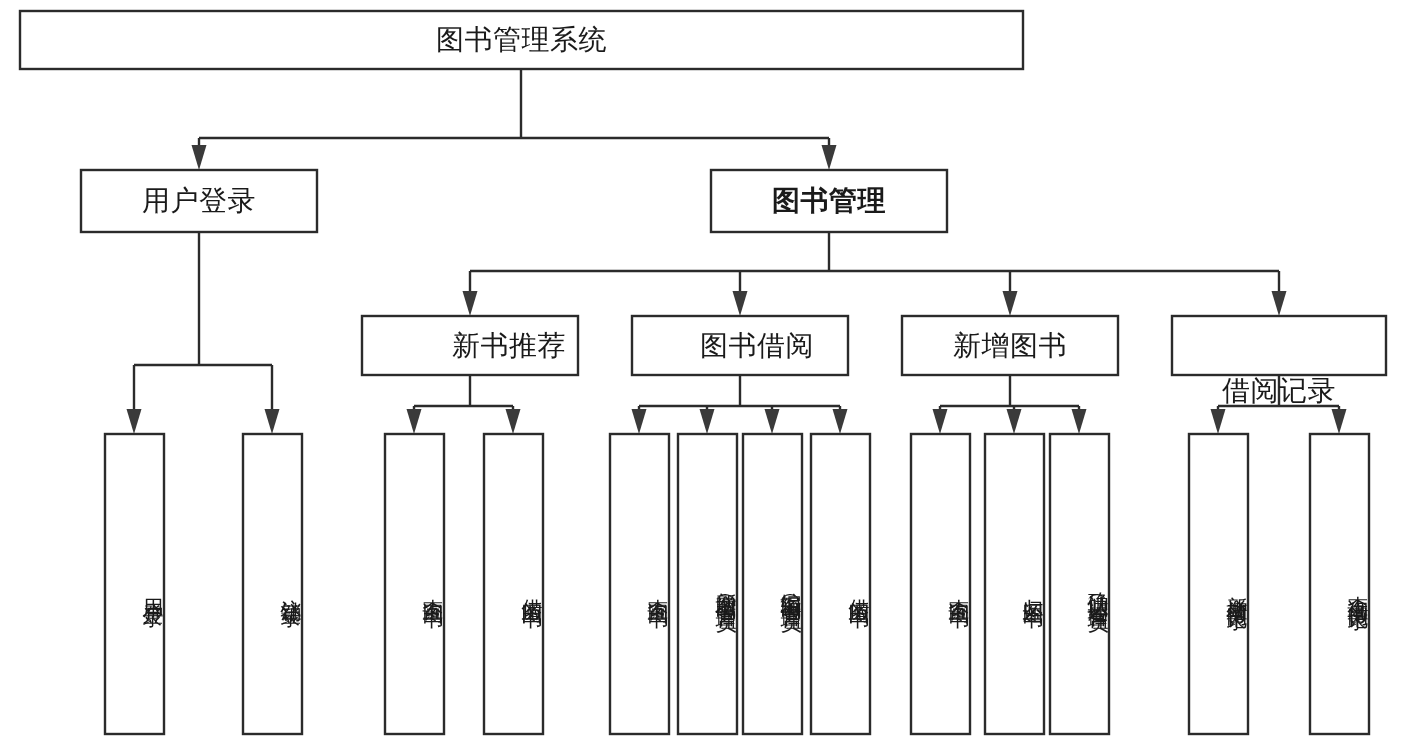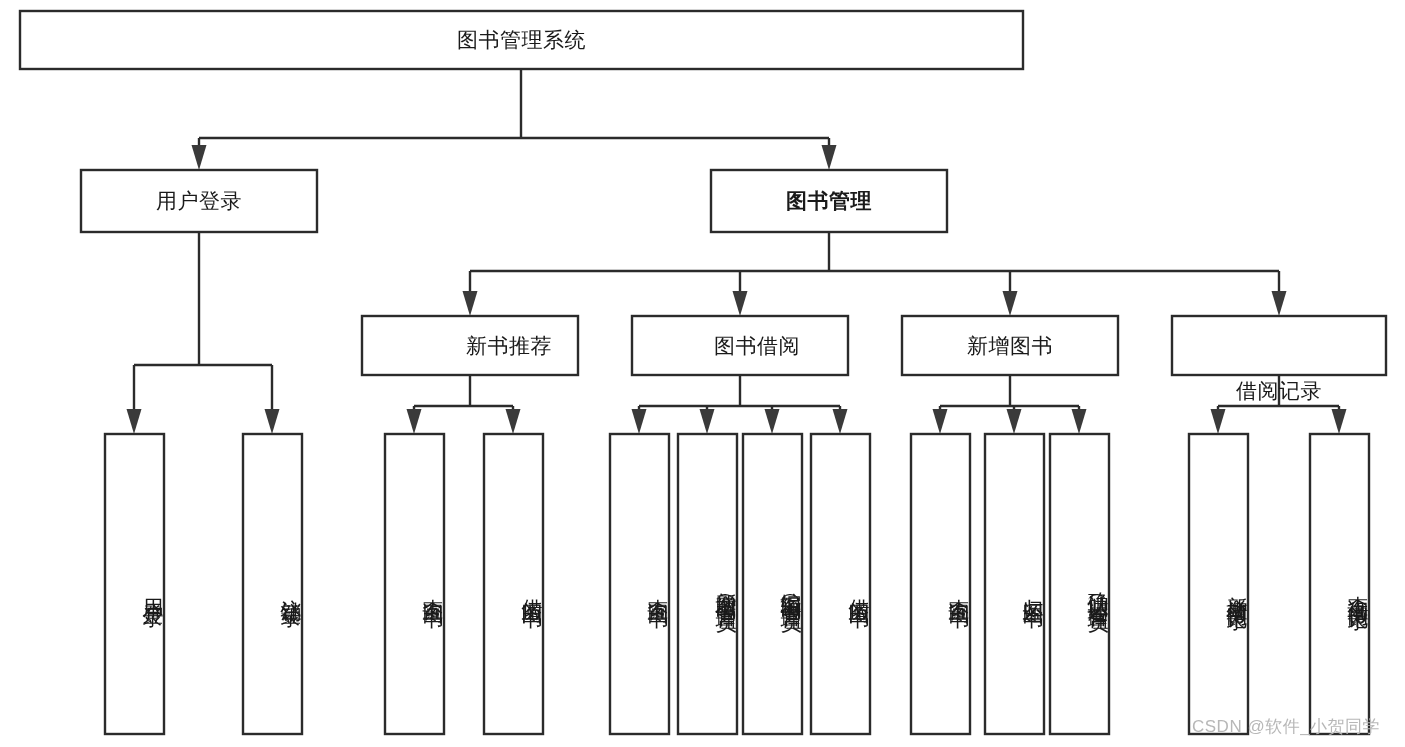--- a/index.html
+++ b/index.html
@@ -41,21 +41,21 @@
   .arrow-head {
     fill: #3a3a3a;
     stroke: none;
   }
   .node-label-h {
     position: absolute;
     display: flex;
     align-items: center;
     justify-content: center;
     color: #1a1a1a;
-    font-size: 21px;
+    font-size: 28px;
     letter-spacing: 0.5px;
     white-space: nowrap;
     pointer-events: none;
   }
   .node-label-v {
     position: absolute;
     display: flex;
     align-items: flex-start;
     justify-content: center;
     color: #1a1a1a;
@@ -171,14 +171,13 @@
       <div class="node-label-v" style="left: 610px; top: 448px; width: 59px; height: 280px;">查询图书</div>
       <div class="node-label-v" style="left: 678px; top: 448px; width: 59px; height: 280px;">新增图书（管理员）</div>
       <div class="node-label-v" style="left: 743px; top: 448px; width: 59px; height: 280px;">编辑图书（管理员）</div>
       <div class="node-label-v" style="left: 811px; top: 448px; width: 59px; height: 280px;">借阅图书</div>
       <div class="node-label-v" style="left: 911px; top: 448px; width: 59px; height: 280px;">查询图书</div>
       <div class="node-label-v" style="left: 985px; top: 448px; width: 59px; height: 280px;">归还图书</div>
       <div class="node-label-v" style="left: 1050px; top: 448px; width: 59px; height: 280px;">确认归还（管理员）</div>
       <div class="node-label-v" style="left: 1189px; top: 448px; width: 59px; height: 280px;">新增借阅记录</div>
       <div class="node-label-v" style="left: 1310px; top: 448px; width: 59px; height: 280px;">查询借阅记录</div>
     </div>
-  <div class="watermark" style="left: 1192px; top: 715px;">CSDN @软件_小贺同学</div>
 </div>
 
 </body></html>

